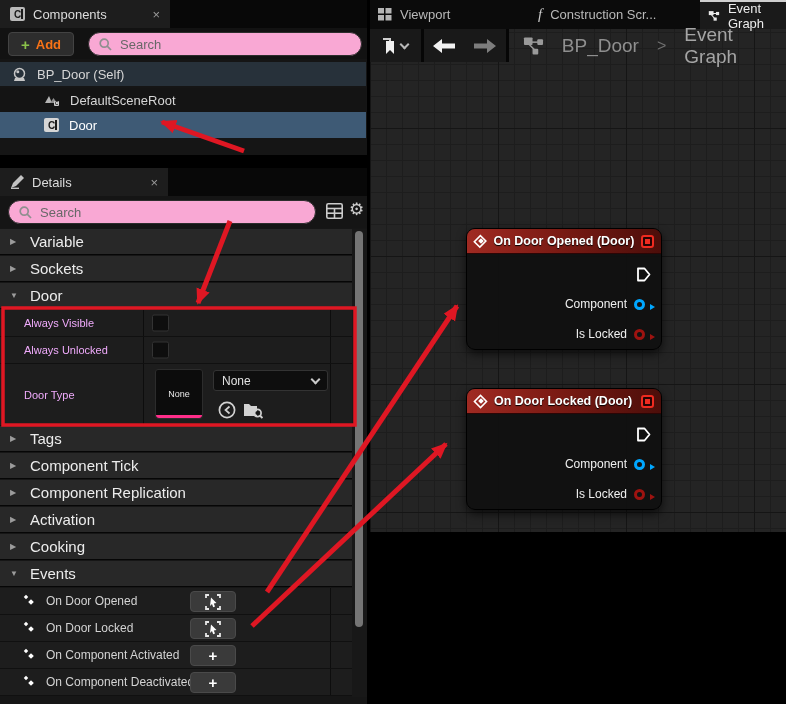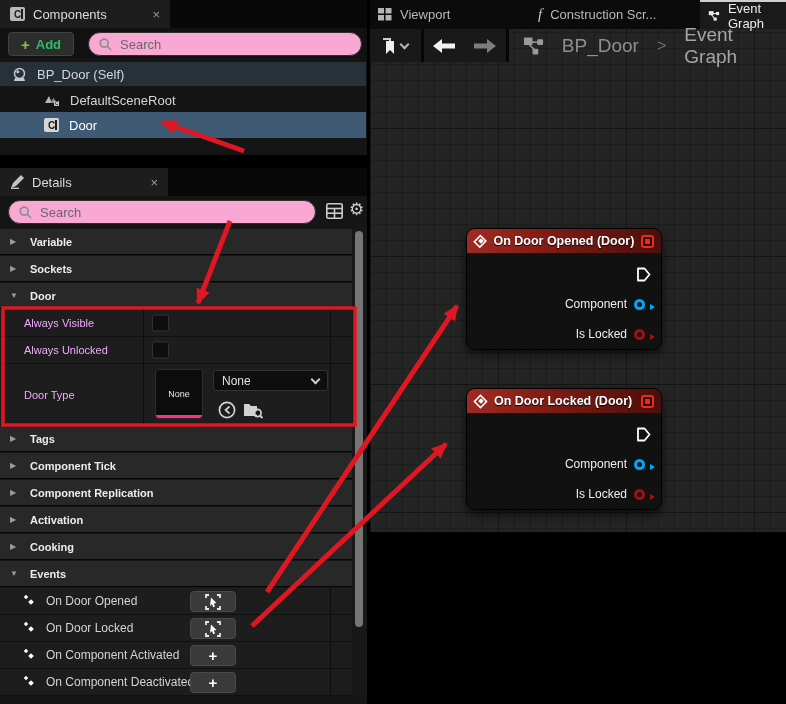--- a/index.html
+++ b/index.html
@@ -16,33 +16,33 @@
   .tab-close { color:#9a9a9a; font-size:13px; margin-left:auto; cursor:pointer; }
 
   .comp-icon { width:15px; height:14px; background:#b9b9b9; border-radius:2px; color:#1b1b1b;
     font-size:10px; font-weight:bold; display:flex; align-items:center; justify-content:center;
     position:relative; }
   .comp-icon::after { content:""; position:absolute; right:2px; top:2px; bottom:2px; width:2px; background:#1b1b1b; }
 
   .add-btn { background:#2d2d2d; border:1px solid #434343; border-radius:4px; display:flex;
     align-items:center; gap:6px; padding:0 12px; height:24px; }
   .add-plus { color:#8bc24a; font-size:15px; font-weight:bold; }
-  .add-text { color:#22c55e; font-size:13px; font-weight:bold; }
+  .add-text { color:#f97316; font-size:13px; font-weight:bold; }
 
   .search-pill { background:#f9a8d4; border:1px solid #2d2d2d; border-radius:12px;
     display:flex; align-items:center; gap:8px; padding:0 10px; }
   .search-placeholder { color:#686868; font-size:13px; }
 
   .tree-row { display:flex; align-items:center; gap:10px; position:absolute; left:0; width:366px; height:24px; }
   .tree-label { color:#d6d6d6; font-size:13px; }
 
   .cat-row { position:absolute; left:0; width:352px; background:#282828; border-bottom:1px solid #060606;
     display:flex; align-items:center; gap:10px; padding-left:10px; height:26px; }
   .cat-arrow { color:#9c9c9c; font-size:8px; width:10px; }
-  .cat-label { color:#ececec; font-size:11px; font-weight:bold; }
+  .cat-label { color:#ececec; font-size:15px; font-weight:normal; }
 
   .prop-row { position:absolute; left:0; width:352px; background:#1d1d1d; border-bottom:1px solid #101010; }
   .prop-label { position:absolute; left:24px; top:50%; transform:translateY(-50%); color:#f0abfc; font-size:11px; }
   .vdiv { position:absolute; top:0; bottom:0; width:1px; background:#0d0d0d; }
   .checkbox { position:absolute; left:152px; top:50%; transform:translateY(-50%);
     width:17px; height:17px; background:#0e0e0e; border:1px solid #333; border-radius:2px; }
 
   .thumb { position:absolute; left:155px; top:5px; width:48px; height:50px; background:#0c0c0c;
     border:1px solid #2c2c2c; border-radius:3px; display:flex; align-items:center; justify-content:center; }
   .thumb-label { color:#e8e8e8; font-size:9px; }

